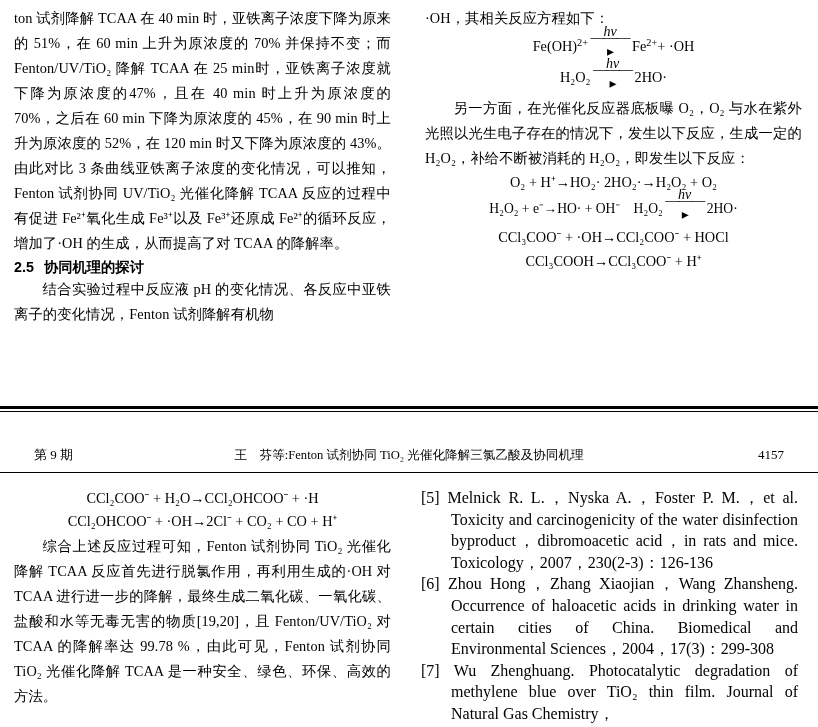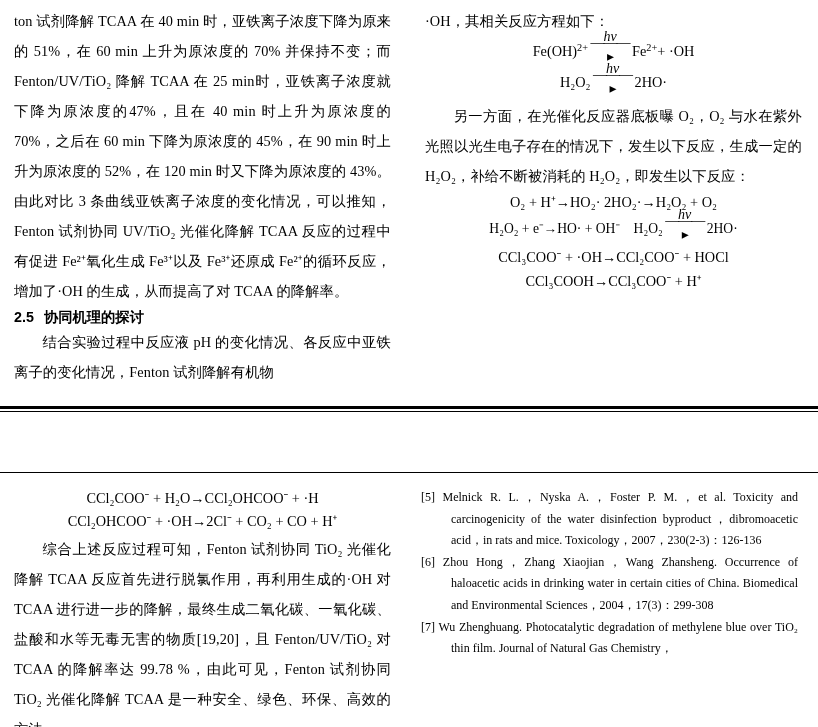--- a/index.html
+++ b/index.html
@@ -32,21 +32,21 @@
   .col {
     width: 393px;
     padding: 6px 8px 0 8px;
     box-sizing: border-box;
   }
   .col-left { margin-left: 6px; }
   .col-right { margin-left: 18px; }
 
   p.body {
     font-size: 14.3px;
-    line-height: 30px;
+    line-height: 25px;
     margin: 0 0 0 0;
     text-align: justify;
     text-justify: inter-ideograph;
     letter-spacing: 0.1px;
   }
   p.indent { text-indent: 2em; }
 
   .eq {
     text-align: center;
     font-size: 14.3px;
@@ -146,21 +146,21 @@
   }
   .bcol {
     width: 393px;
     padding: 0 8px;
     box-sizing: border-box;
   }
   .bcol-left { margin-left: 6px; }
   .bcol-right { margin-left: 14px; }
 
   .ref {
-    font-size: 12px;
+    font-size: 16px;
     line-height: 21.6px;
     text-align: justify;
     margin: 0;
     padding-left: 30px;
     text-indent: -30px;
   }
 </style>
 </head>
 <body>
 
@@ -197,20 +197,25 @@
 
 
       <p class="eq">CCl₃COO⁻ + ·OH→CCl₂COO⁻ + HOCl</p>
       <p class="eq">CCl₃COOH→CCl₃COO⁻ + H⁺</p>
     </div>
   </div>
 
   <div class="rule-thick" style="top: 406px;"></div>
   <div class="rule-thin" style="top: 411px;"></div>
 
+  <div class="runhead" style="top: 440px;">
+    <span class="rh-left">第 9 期</span>
+    <span class="rh-center">王　芬等:Fenton 试剂协同 TiO₂ 光催化降解三氯乙酸及协同机理</span>
+    <span class="rh-right">4157</span>
+  </div>
 
   <div class="rule-thin" style="top: 472px;"></div>
 
   <div class="bottom-section">
 
     <div class="bcol bcol-left">
       <p class="eq">CCl₂COO⁻ + H₂O→CCl₂OHCOO⁻ + ·H</p>
       <p class="eq">CCl₂OHCOO⁻ + ·OH→2Cl⁻ + CO₂ + CO + H⁺</p>
       <p class="body indent">综合上述反应过程可知，Fenton 试剂协同 TiO₂ 光催化降解 TCAA 反应首先进行脱氯作用，再利用生成的·OH 对 TCAA 进行进一步的降解，最终生成二氧化碳、一氧化碳、盐酸和水等无毒无害的物质[19,20]，且 Fenton/UV/TiO₂ 对 TCAA 的降解率达 99.78 %，由此可见，Fenton 试剂协同 TiO₂ 光催化降解 TCAA 是一种安全、绿色、环保、高效的方法。</p>
     </div>

